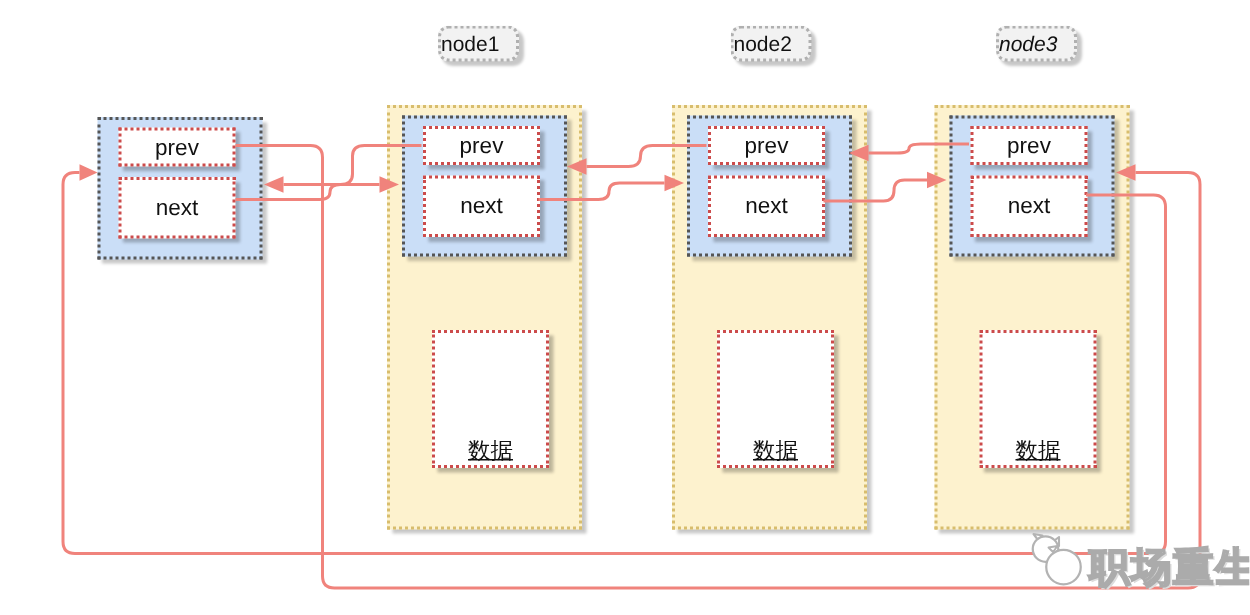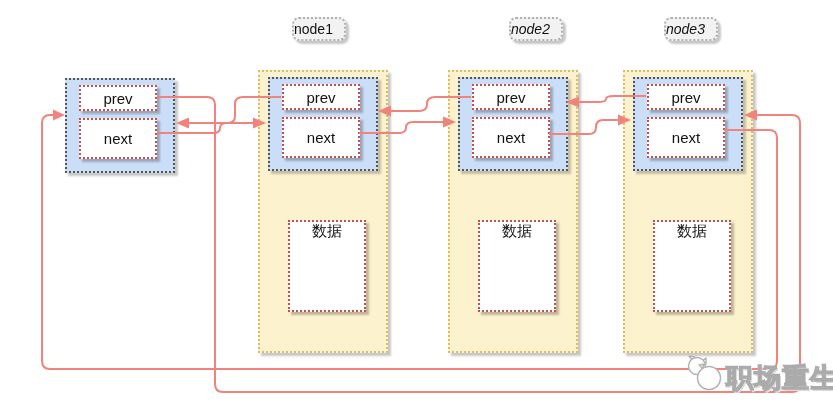--- a/index.html
+++ b/index.html
@@ -41,22 +41,22 @@
     display:flex;align-items:center;justify-content:center;
     font-size:15px;color:#111;
   }
   .field.prev{top:5px;}
   .field.next{top:38px;height:41px;}
   
   .databox{
     position:absolute;left:28px;top:148px;width:78px;height:92px;background:#fff;
     border:2px dotted #cc4b4b;box-sizing:border-box;
     box-shadow:3px 3px 2px rgba(0,0,0,0.25);
-    display:flex;align-items:flex-start;justify-content:center;
-    font-size:15px;color:#111;
+    display:flex;align-items:flex-end;justify-content:center;
+    font-size:15px;color:#111;text-decoration:underline;
   }
   #arrows{position:absolute;left:0;top:0;pointer-events:none;}
   #arrows path.line{fill:none;stroke:#f0837c;stroke-width:2;stroke-linejoin:round;}
   #arrows path.head{fill:#f0837c;stroke:none;}
   
   #watermark-text{
     position:absolute;left:726px;top:360px;font-size:27px;font-weight:bold;
     letter-spacing:1px;color:#ffffff;
     -webkit-text-stroke:1.2px #ababab;
     text-shadow:1.5px 1.5px 0 #dcdcdc;
@@ -64,21 +64,21 @@
   }
 </style>
 </head>
 <body>
 
 <div id="stage">
 
   <div class="node-label" style="left:292px;top:17px;">
     <span>node1</span>
   </div>
-  <div class="node-label" style="left:509px;top:17px;font-style:italic;">
+  <div class="node-label" style="left:487px;top:17px;">
     <span>node2</span>
   </div>
   <div class="node-label" style="left:664px;top:17px;font-style:italic;">
     <span>node3</span>
   </div>
 
   <div class="headbox">
     <div class="field prev">
       <span>prev</span>
     </div>

